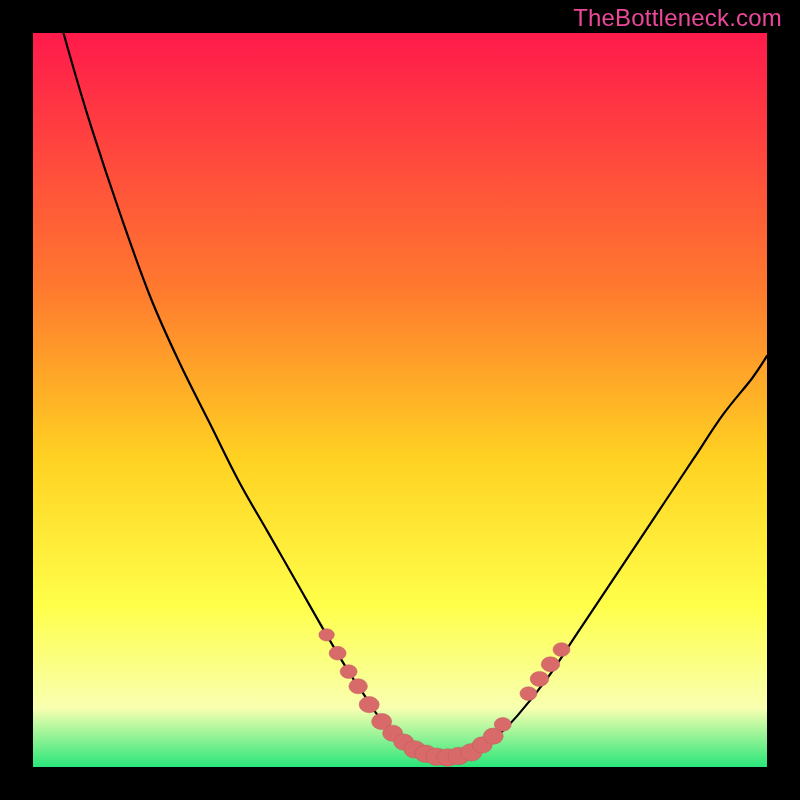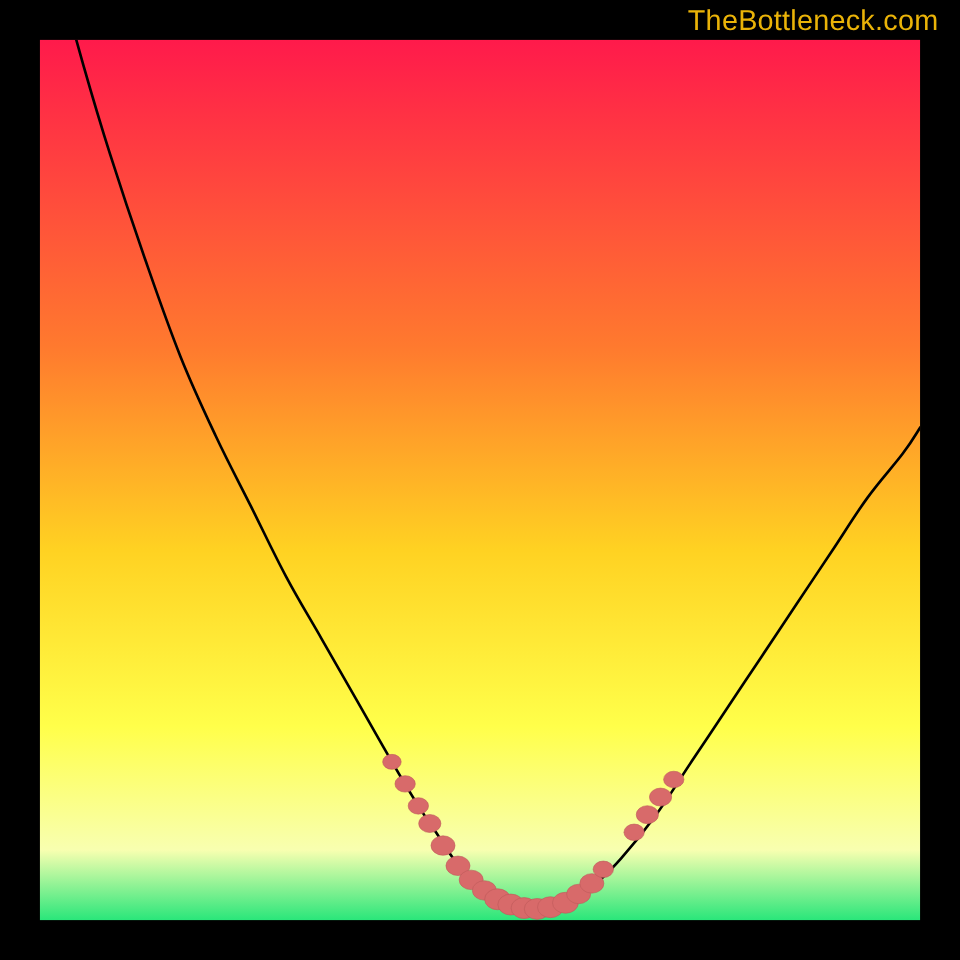--- a/index.html
+++ b/index.html
@@ -25,21 +25,21 @@
     width: 734px;
     height: 734px;
     overflow: hidden;
   }
   .watermark {
     position: absolute;
     top: 4px;
     right: 18px;
     font-family: Arial, Helvetica, sans-serif;
     font-size: 24px;
-    color: #eab308;
+    color: #ec4899;
     letter-spacing: 0.2px;
     font-weight: 400;
   }
   svg {
     display: block;
   }
 </style>
 </head>
 <body>
 

